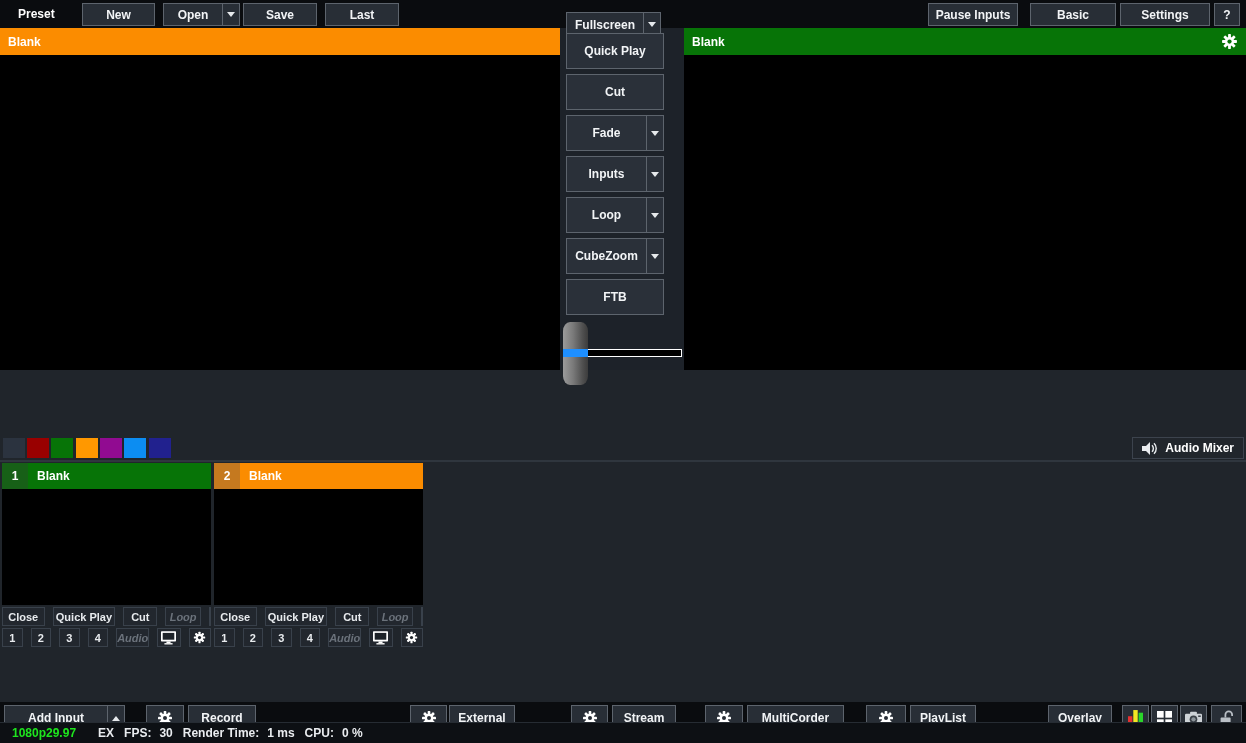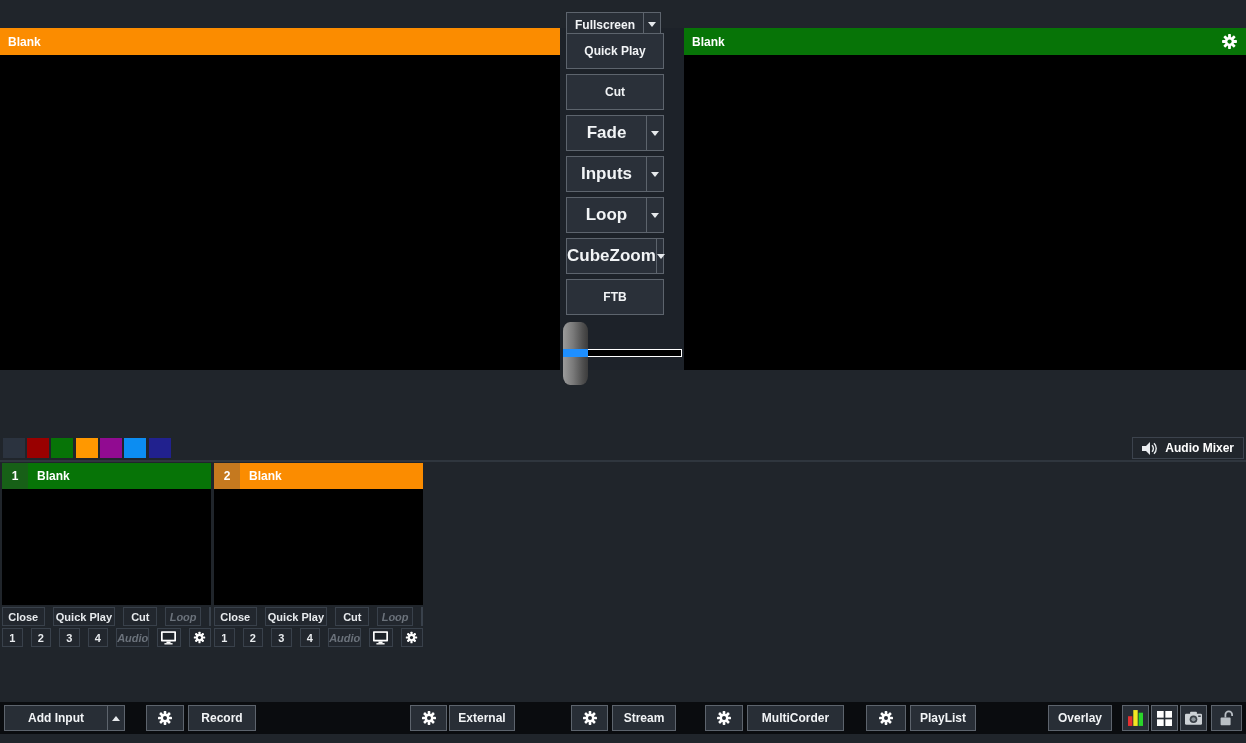--- a/index.html
+++ b/index.html
@@ -36,21 +36,21 @@
   .pane-title { height:27px; display:flex; align-items:center; padding:0 8px;
                 font-size:12px; font-weight:bold; color:#fff; }
   .pane-title .spacer { flex:1; }
   .pane-body { height:315px; background:#000; }
   .centerstrip { position:absolute; left:560px; top:28px; width:124px; height:342px; background:#1d2229; }
 
   
   .tbtn { position:absolute; left:566px; width:98px; height:36px; background:#2a3039;
           border:1px solid #5d646d; color:#f2f4f6; font-size:12px; font-weight:bold;
           display:flex; align-items:stretch; cursor:pointer; }
-  .tbtn .split-main { font-size:17px; }
+  .tbtn .split-main { font-size:12px; }
   .tbtn.solid { align-items:center; justify-content:center; }
 
   
   .tbar-handle { position:absolute; left:563px; top:322px; width:25px; height:63px;
                  border-radius:7px/9px; cursor:grab;
                  background:linear-gradient(90deg,#9b9b9b,#7a7a7a 40%,#4e4e4e 80%,#3c3c3c); }
   .tbar-stripe { position:absolute; left:0; right:0; top:27px; height:8px; background:#1e8fff; }
   .tbar-track  { position:absolute; left:587px; top:349px; width:95px; height:8px;
                  background:#000; border:1px solid #fff; }
 
@@ -124,20 +124,36 @@
     </g>
     <g id="lockopen">
       <path d="M8 9 V5.5 a4.2 4.2 0 0 1 8.4 0 V7" fill="none" stroke="#b9bfc5" stroke-width="2.2"></path>
       <rect x="2" y="9" width="12.5" height="9.5" rx="1" fill="#b9bfc5"></rect>
     </g>
   </defs>
 </svg>
 
 <div class="app">
 
+  <div class="topbar">
+    <div class="tlabel">Preset</div>
+    <div class="btn" style="left:82px;width:73px">New</div>
+    <div class="btn split" style="left:163px;width:77px">
+      <div class="split-main">Open</div>
+      <div class="split-arrow">
+        <span class="arr-down"></span>
+      </div>
+    </div>
+    <div class="btn" style="left:243px;width:74px">Save</div>
+    <div class="btn" style="left:325px;width:74px">Last</div>
+    <div class="btn" style="left:928px;width:90px">Pause Inputs</div>
+    <div class="btn" style="left:1030px;width:86px">Basic</div>
+    <div class="btn" style="left:1120px;width:90px">Settings</div>
+    <div class="btn" style="left:1214px;width:26px">?</div>
+  </div>
 
   <div class="pane" style="left:0;width:560px">
     <div class="pane-title" style="background-color: rgb(251, 140, 0);">
       <span>Blank</span>
     </div>
     <div class="pane-body"></div>
   </div>
 
   <div class="pane" style="left:684px;width:562px">
     <div class="pane-title" style="background-color: rgb(7, 116, 7);">
@@ -338,14 +354,24 @@
           <use href="#camera"></use>
         </svg>
     </div>
     <div class="btn" style="left:1211px;width:31px">
       <svg class="icon" viewBox="0 0 20 19" style="width:16px;height:16px">
           <use href="#lockopen"></use>
         </svg>
     </div>
   </div>
 
+  <div class="statusbar">
+    <span class="res">1080p29.97</span>
+    <span class="sb-ex">EX</span>
+    <span class="sb-l">FPS:</span>
+    <span class="sb-v">30</span>
+    <span class="sb-l">Render Time:</span>
+    <span class="sb-v">1 ms</span>
+    <span class="sb-l">CPU:</span>
+    <span class="sb-v">0 %</span>
+  </div>
 
 </div>
 
 </body></html>

